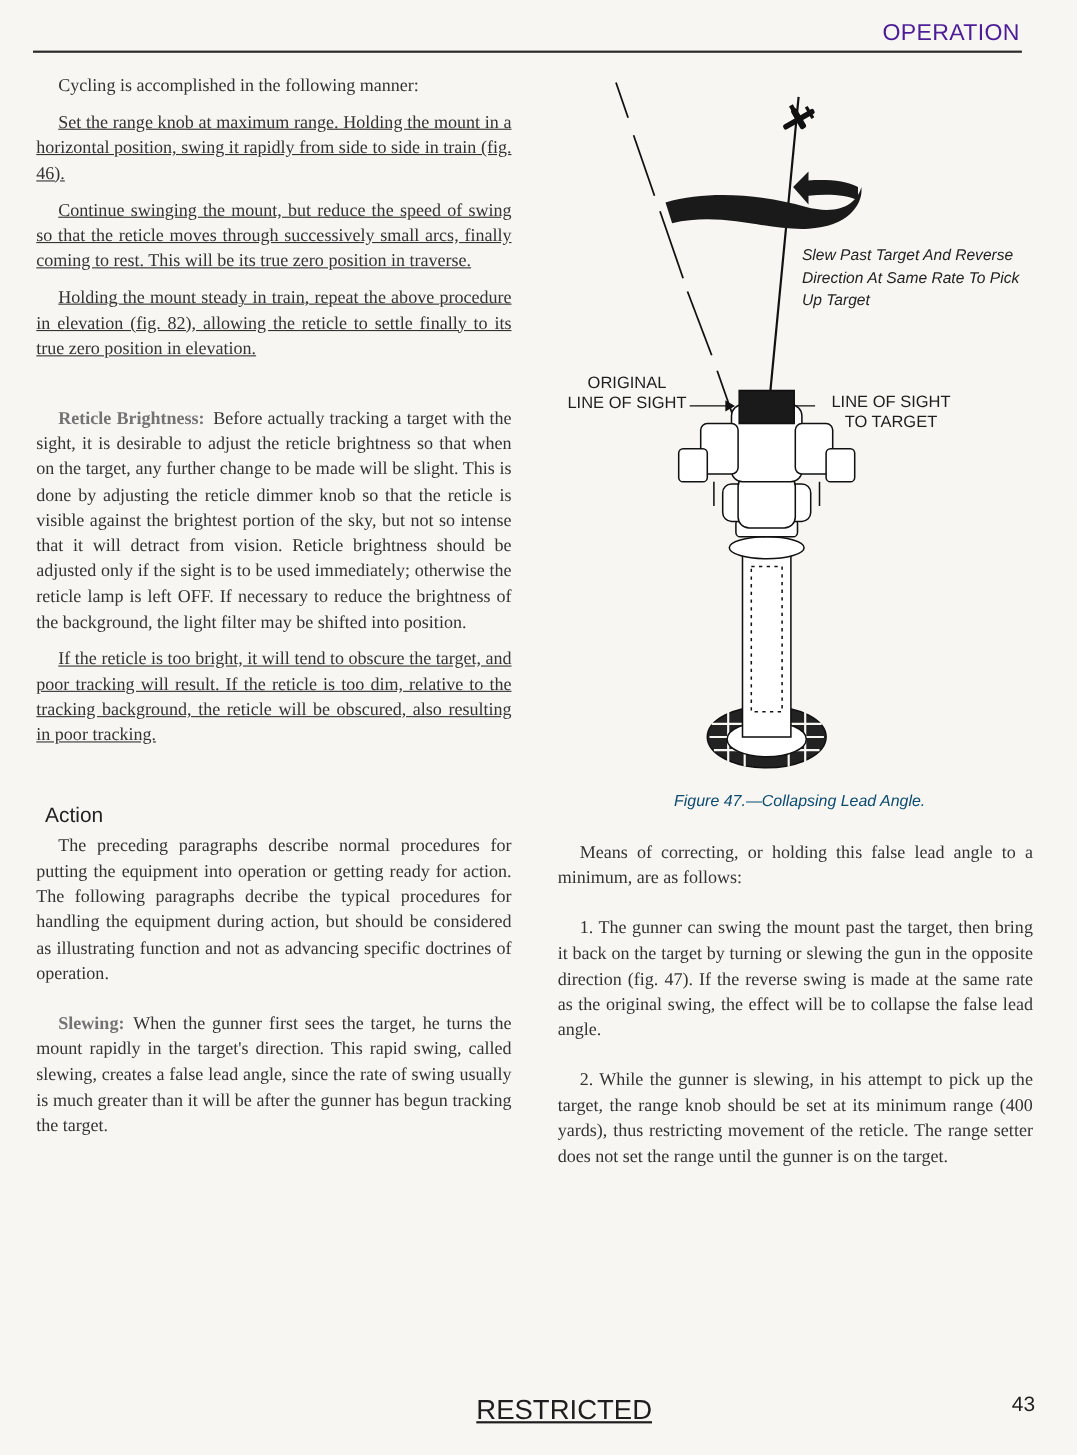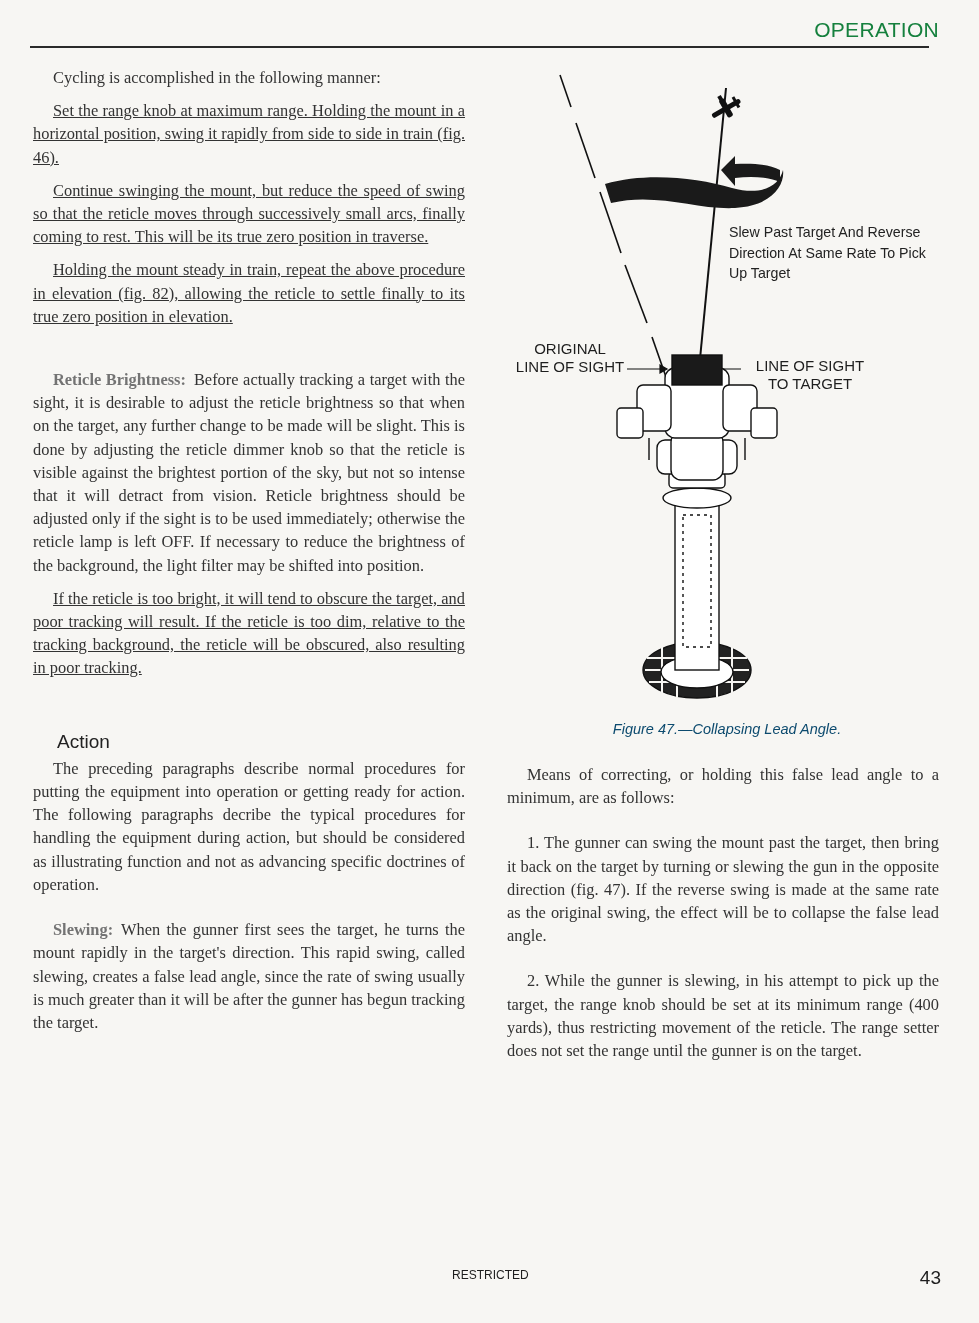--- a/index.html
+++ b/index.html
@@ -2,68 +2,68 @@
 <html><head>
 <meta charset="utf-8">
 <style>
   html, body { margin: 0; padding: 0; }
   body {
     width: 979px; height: 1323px; position: relative; overflow: hidden;
     background: #f7f6f3; color: #2b2b2b;
     font-family: "Liberation Serif", "DejaVu Serif", serif;
   }
   .running-head {
-    position: absolute; right: 40px; top: 18px;
+    position: absolute; right: 52px; top: 18px;
     font-family: "Liberation Sans", "DejaVu Sans", sans-serif;
-    font-size: 21px; letter-spacing: 0.3px; color: #15803d;
+    font-size: 21px; letter-spacing: 0.3px; color: #4c1d95;
   }
   .head-rule {
     position: absolute; left: 30px; right: 50px; top: 46px;
     height: 2px; background: #2a2a2a;
   }
   .col {
     position: absolute; font-size: 16.4px; line-height: 23.2px;
     text-align: justify; color: #333;
   }
   .col-left { left: 33px; top: 66px; width: 432px; }
   .col-right { left: 507px; top: 763px; width: 432px; }
   .col p { margin: 0; text-indent: 20px; }
   .p-gap-sm { margin-top: 10px !important; text-decoration: underline; }
   .p-gap-md { margin-top: 40px !important; }
   .p-gap-lg { margin-top: 22px !important; }
   .run-in { font-weight: bold; color: #737373; margin-right: 8px; }
   .section-heading {
     font-family: "Liberation Sans", "DejaVu Sans", sans-serif;
-    font-size: 19px; color: #222; margin: 50px 0 4px 24px; text-indent: 0;
+    font-size: 19px; color: #222; margin: 50px 0 4px 8px; text-indent: 0;
   }
   .figure {
     position: absolute; left: 497px; top: 60px; width: 470px; height: 700px;
   }
   .figure svg { position: absolute; left: 0; top: 0; }
   .fig-label {
     position: absolute;
     font-family: "Liberation Sans", "DejaVu Sans", sans-serif;
     color: #1e1e1e; font-size: 15px; line-height: 18px;
   }
   .fig-callout {
     position: absolute; left: 232px; top: 162px; width: 215px;
     font-family: "Liberation Sans", "DejaVu Sans", sans-serif;
-    font-size: 14.2px; line-height: 20.5px; color: #222;
+    font-style: italic; font-size: 14.2px; line-height: 20.5px; color: #222;
   }
   .lbl-original { left: 8px; top: 280px; text-align: center; width: 130px; }
   .lbl-target { left: 248px; top: 297px; text-align: center; width: 130px; }
   .fig-caption {
     position: absolute; left: 80px; top: 661px; width: 300px; text-align: center;
     font-family: "Liberation Sans", "DejaVu Sans", sans-serif;
     font-style: italic; font-size: 14.5px; color: #0c4a6e;
   }
   .footer-label {
-    position: absolute; left: 452px; top: 1268px;
+    position: absolute; left: 433px; top: 1268px;
     font-family: "Liberation Sans", "DejaVu Sans", sans-serif;
-    font-size: 12px; color: #1e1e1e;
+    font-size: 25px; color: #1e1e1e; text-decoration: underline;
   }
   .page-number {
     position: absolute; right: 38px; top: 1267px;
     font-family: "Liberation Sans", "DejaVu Sans", sans-serif;
     font-size: 19px; color: #1e1e1e;
   }
 </style>
 </head>
 <body>
 

